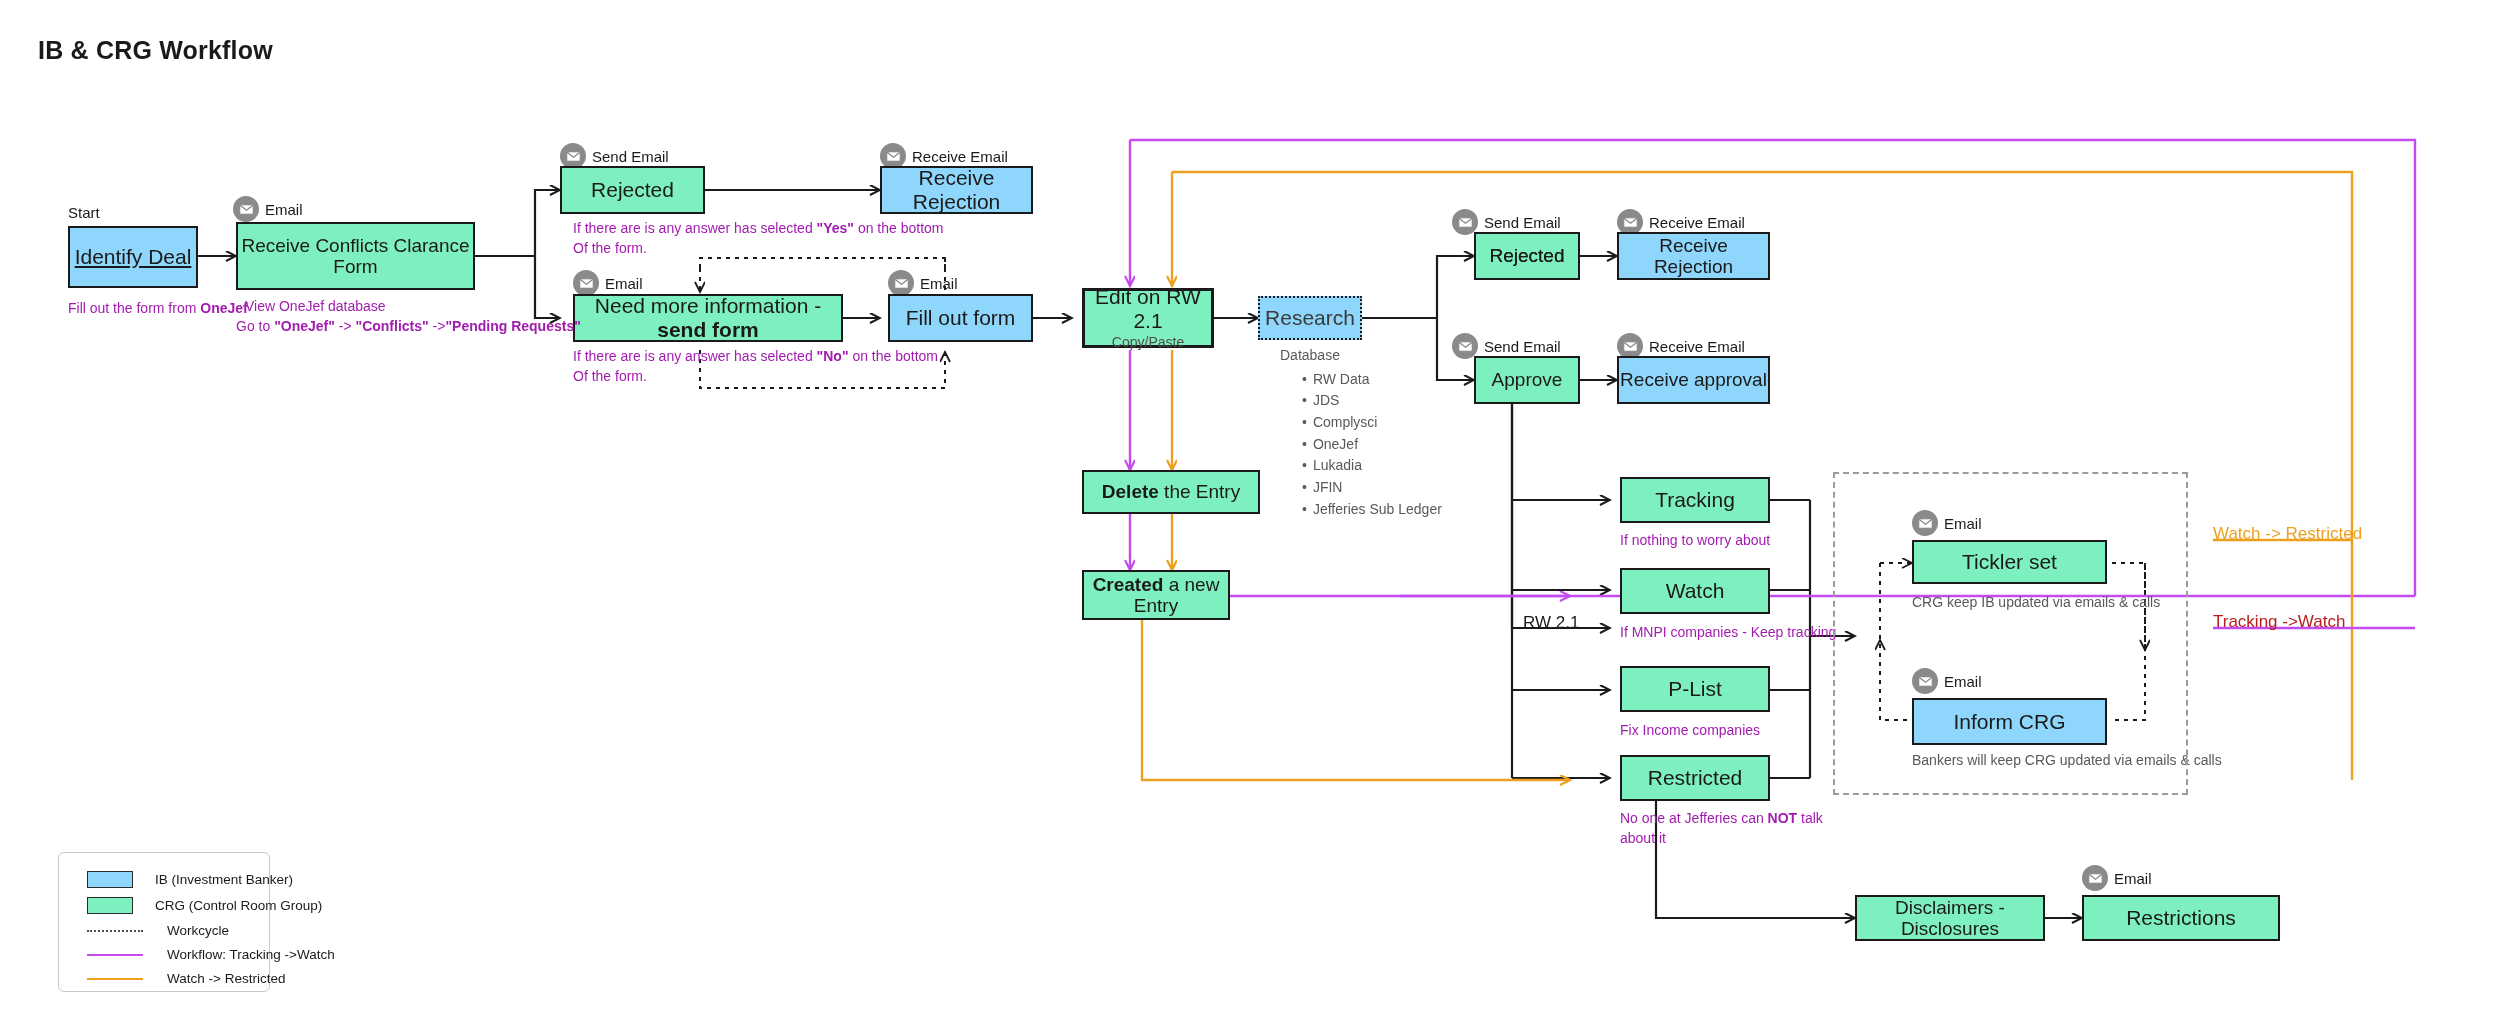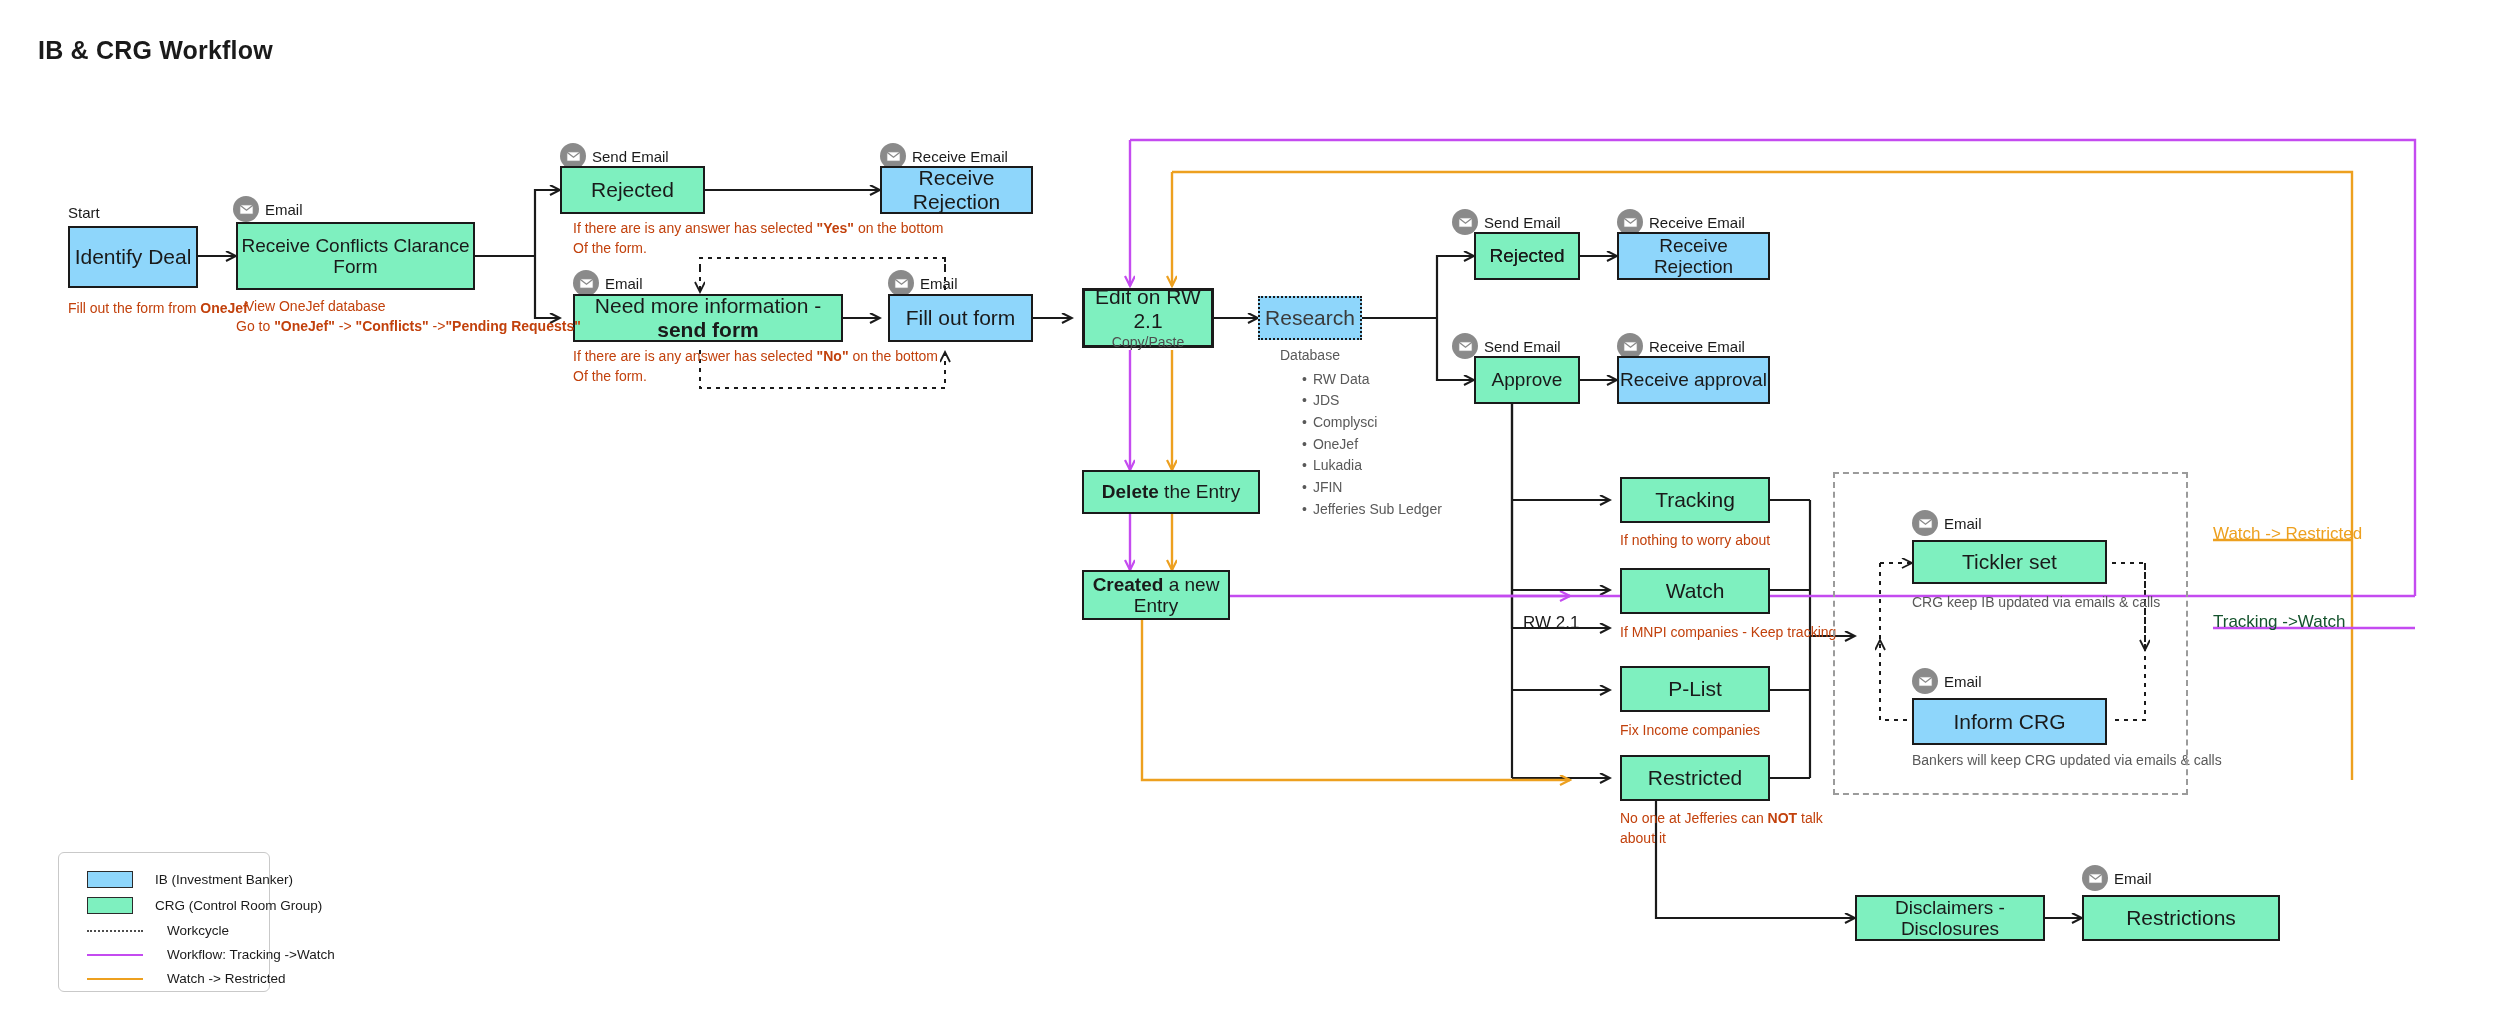--- a/index.html
+++ b/index.html
@@ -21,34 +21,34 @@
   .dashed-node{border:2.5px dotted #1a1a1a;}
   .red{color:#e01b1b;}
   .bold{font-weight:bold;}
 
   .toptag{position:absolute;display:flex;align-items:center;gap:6px;}
   .toptag .txt{font-size:15px;color:#1a1a1a;white-space:nowrap;}
   .mailicon{width:26px;height:26px;border-radius:50%;background:#8a8a8a;
             display:flex;align-items:center;justify-content:center;flex:0 0 auto;}
   .mailicon svg{display:block;}
 
-  .note{position:absolute;font-size:14px;color:#c2410c;line-height:1.45;white-space:pre-line;}
+  .note{position:absolute;font-size:14px;color:#a21caf;line-height:1.45;white-space:pre-line;}
   .note.grey{color:#595959;}
   .plainlabel{position:absolute;font-size:15px;color:#1a1a1a;white-space:nowrap;}
 
   .dblist{position:absolute;font-size:14px;color:#595959;line-height:1.55;}
   .dblist .dbhead{margin-bottom:2px;}
   .dblist ul{margin:0;padding-left:22px;list-style:none;}
   .dblist li:before{content:"\2022";margin-right:6px;}
 
   .groupbox{position:absolute;border:2.5px dashed #9b9b9b;box-sizing:border-box;}
 
   .flowlabel{position:absolute;font-size:17px;white-space:nowrap;}
   .orange{color:#eda01f;}
-  .purple{color:#14532d;text-align:right;}
+  .purple{color:#b91c1c;text-align:right;}
 
   .legend{position:absolute;border:1.5px solid #c9c9c9;border-radius:6px;background:#fff;
           box-sizing:border-box;}
   .legend .row{position:absolute;display:flex;align-items:center;}
   .legend .swatch{width:44px;height:15px;border:1.5px solid #2b2b2b;margin-right:22px;flex:0 0 auto;}
   .legend .linesw{width:56px;height:0;margin-right:14px;flex:0 0 auto;}
   .legend .ltxt{font-size:13.5px;color:#1a1a1a;white-space:nowrap;}
 </style>
 </head>
 <body>
@@ -274,21 +274,21 @@
   <div class="toptag" style="left:2082px;top:865px;">
     <span class="mailicon">
       <svg width="15" height="11" viewBox="0 0 15 11">
           <rect x="0.7" y="0.7" width="13.6" height="9.6" fill="#fff" stroke="#8a8a8a" stroke-width="1.2"></rect>
           <path d="M1,1.3 L7.5,6.2 L14,1.3" fill="none" stroke="#8a8a8a" stroke-width="1.4"></path>
         </svg>
     </span>
     <span class="txt">Email</span>
   </div>
 
-  <div class="node ib" style="left:68px;top:226px;width:130px;height:62px;">
+  <div class="node ib" style="left:68px;top:226px;width:130px;height:62px;text-decoration:underline;">
     <span class="lbl">Identify Deal</span>
   </div>
 
   <div class="node crg" style="left:236px;top:222px;width:239px;height:68px;">
     <span class="lbl" style="font-size:19px;">Receive Conflicts Clarance Form</span>
   </div>
 
   <div class="node crg" style="left:560px;top:166px;width:145px;height:48px;">
     <span class="lbl red">Rejected</span>
   </div>

